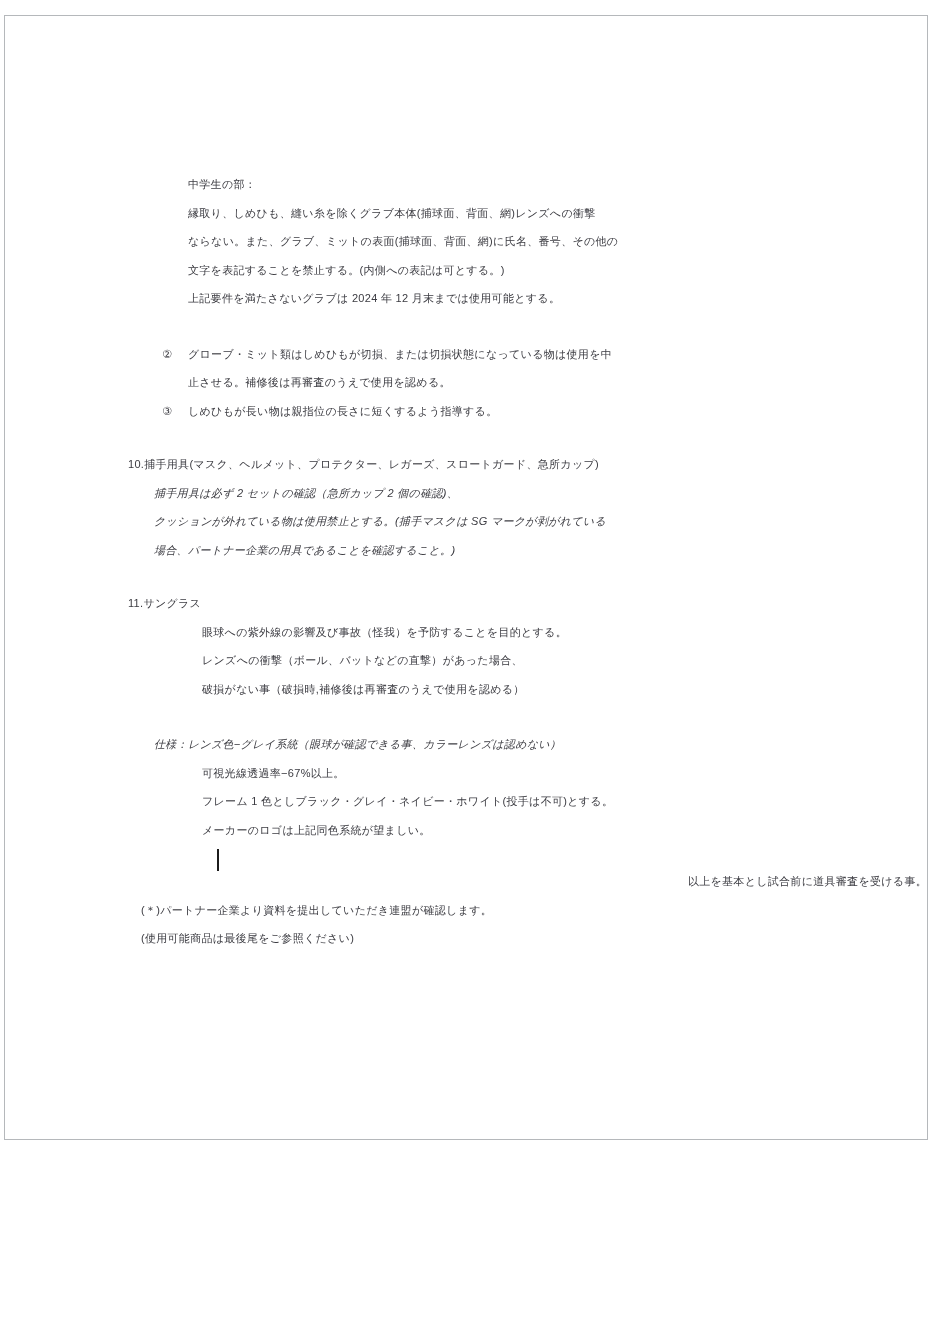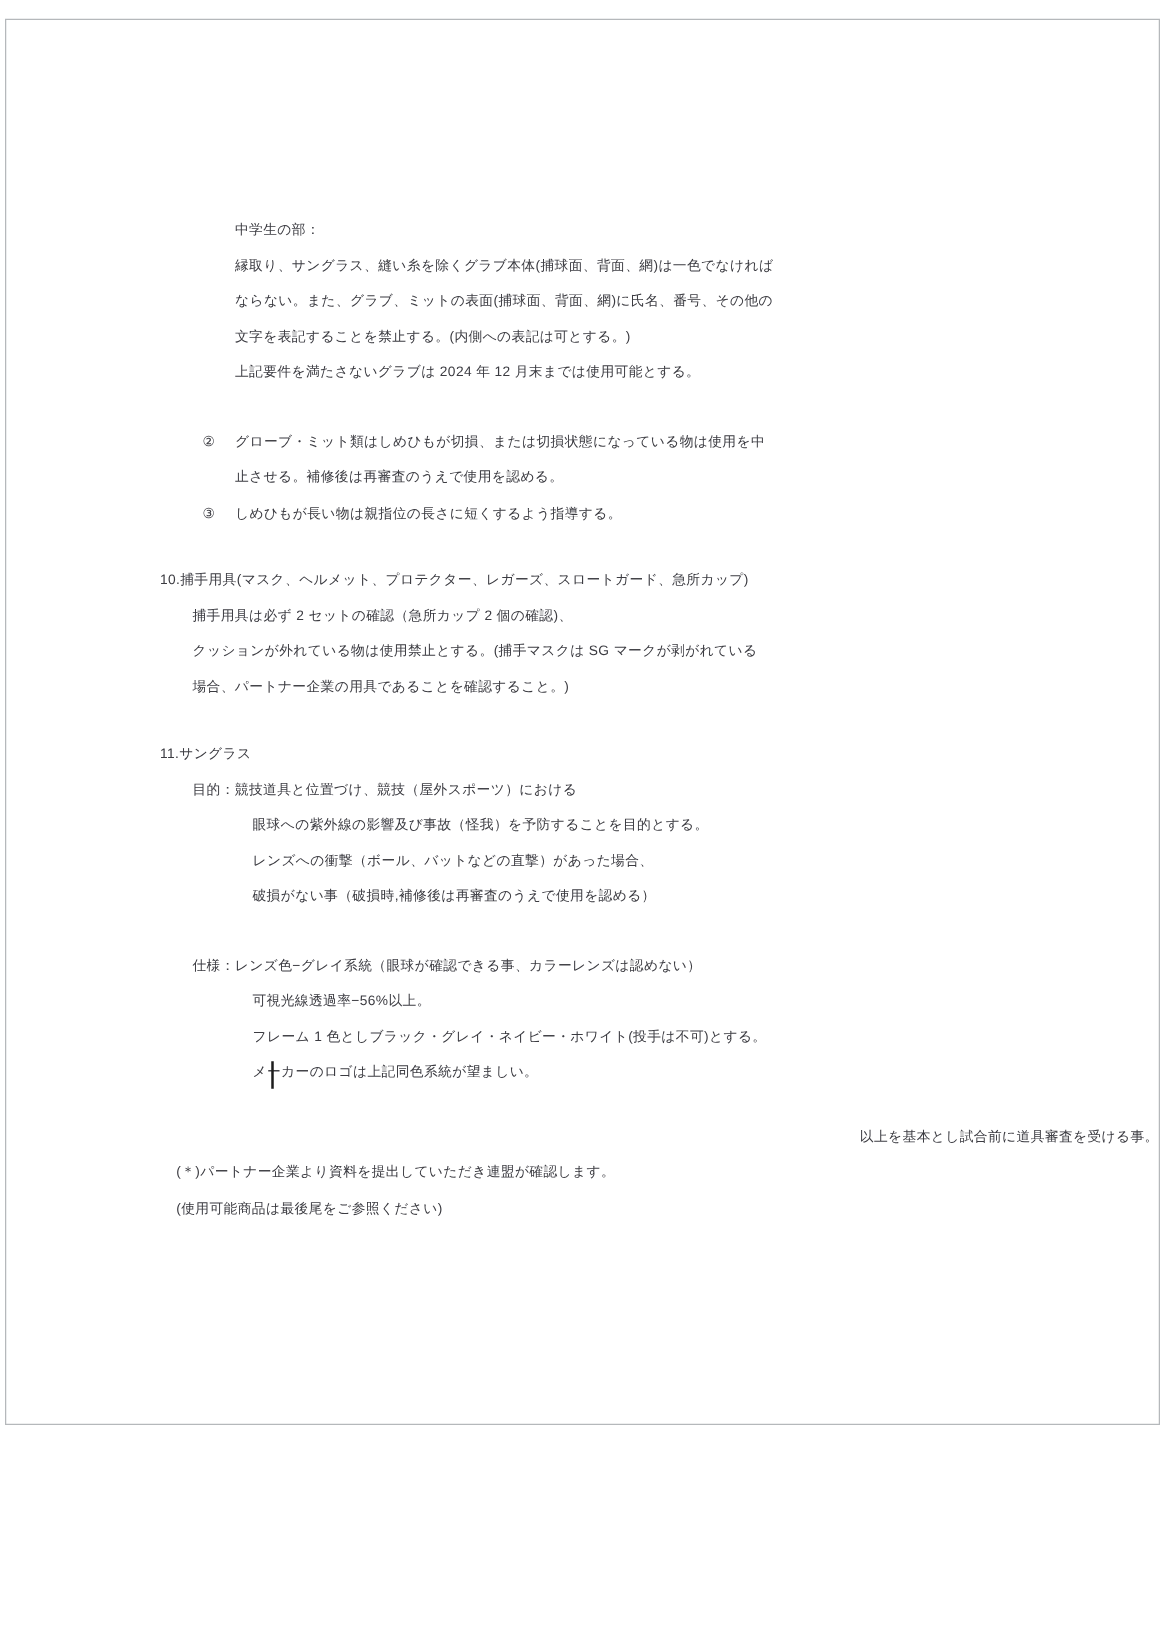--- a/index.html
+++ b/index.html
@@ -27,21 +27,21 @@
   }
   .content {
     padding-top: 154px;
   }
   .line {
     line-height: 28.5px;
     white-space: nowrap;
   }
   
   .ind-num   { margin-left: 123px; }  
-  .ind-body  { margin-left: 149px; }  
+  .ind-body  { margin-left: 149px; font-style: italic; }  
   .ind-block { margin-left: 183px; }  
   .ind-cont  { margin-left: 197px; }  
   .ind-close { margin-left: 136px; }  
   .hang { position: relative; }
   .hang .marker {
     position: absolute;
     left: -26px;
     top: 0;
   }
   
@@ -57,49 +57,48 @@
     background: #1c1c1c;
   }
 </style>
 </head>
 <body>
 
 <div class="page">
   <div class="content">
 
     <div class="line ind-block">中学生の部：</div>
-    <div class="line ind-block">縁取り、サングラス、縫い糸を除くグラブ本体(捕球面、背面、網)は一色でなければ</div>
+    <div class="line ind-block">縁取り、しめひも、縫い糸を除くグラブ本体(捕球面、背面、網)レンズへの衝撃</div>
     <div class="line ind-block">ならない。また、グラブ、ミットの表面(捕球面、背面、網)に氏名、番号、その他の</div>
     <div class="line ind-block">文字を表記することを禁止する。(内側への表記は可とする。)</div>
     <div class="line ind-block">上記要件を満たさないグラブは 2024 年 12 月末までは使用可能とする。</div>
 
     <div class="line ind-block hang gap-l">
       <span class="marker">②</span>
       <span>グローブ・ミット類はしめひもが切損、または切損状態になっている物は使用を中</span>
     </div>
     <div class="line ind-block">止させる。補修後は再審査のうえで使用を認める。</div>
     <div class="line ind-block hang">
       <span class="marker">③</span>
       <span>しめひもが長い物は親指位の長さに短くするよう指導する。</span>
     </div>
 
     <div class="line ind-num gap-m">10.捕手用具(マスク、ヘルメット、プロテクター、レガーズ、スロートガード、急所カップ)</div>
     <div class="line ind-body">捕手用具は必ず 2 セットの確認（急所カップ 2 個の確認)、</div>
     <div class="line ind-body">クッションが外れている物は使用禁止とする。(捕手マスクは SG マークが剥がれている</div>
     <div class="line ind-body">場合、パートナー企業の用具であることを確認すること。)</div>
 
     <div class="line ind-num gap-m">11.サングラス</div>
-    <div class="line ind-body">目的：競技道具と位置づけ、競技（屋外スポーツ）における</div>
     <div class="line ind-cont">眼球への紫外線の影響及び事故（怪我）を予防することを目的とする。</div>
 
     <div class="line ind-cont">レンズへの衝撃（ボール、バットなどの直撃）があった場合、</div>
     <div class="line ind-cont">破損がない事（破損時,補修後は再審査のうえで使用を認める）</div>
 
     <div class="line ind-body gap-l">仕様：レンズ色−グレイ系統（眼球が確認できる事、カラーレンズは認めない）</div>
-    <div class="line ind-cont">可視光線透過率−56%以上。</div>
+    <div class="line ind-cont">可視光線透過率−67%以上。</div>
     <div class="line ind-cont">フレーム 1 色としブラック・グレイ・ネイビー・ホワイト(投手は不可)とする。</div>
     <div class="line ind-cont">メーカーのロゴは上記同色系統が望ましい。</div>
 
     <div class="line ind-close gap-s">以上を基本とし試合前に道具審査を受ける事。</div>
     <div class="line ind-close">(＊)パートナー企業より資料を提出していただき連盟が確認します。</div>
     <div class="line ind-close">(使用可能商品は最後尾をご参照ください)</div>
 
   </div>
 
   <div class="caret"></div>

